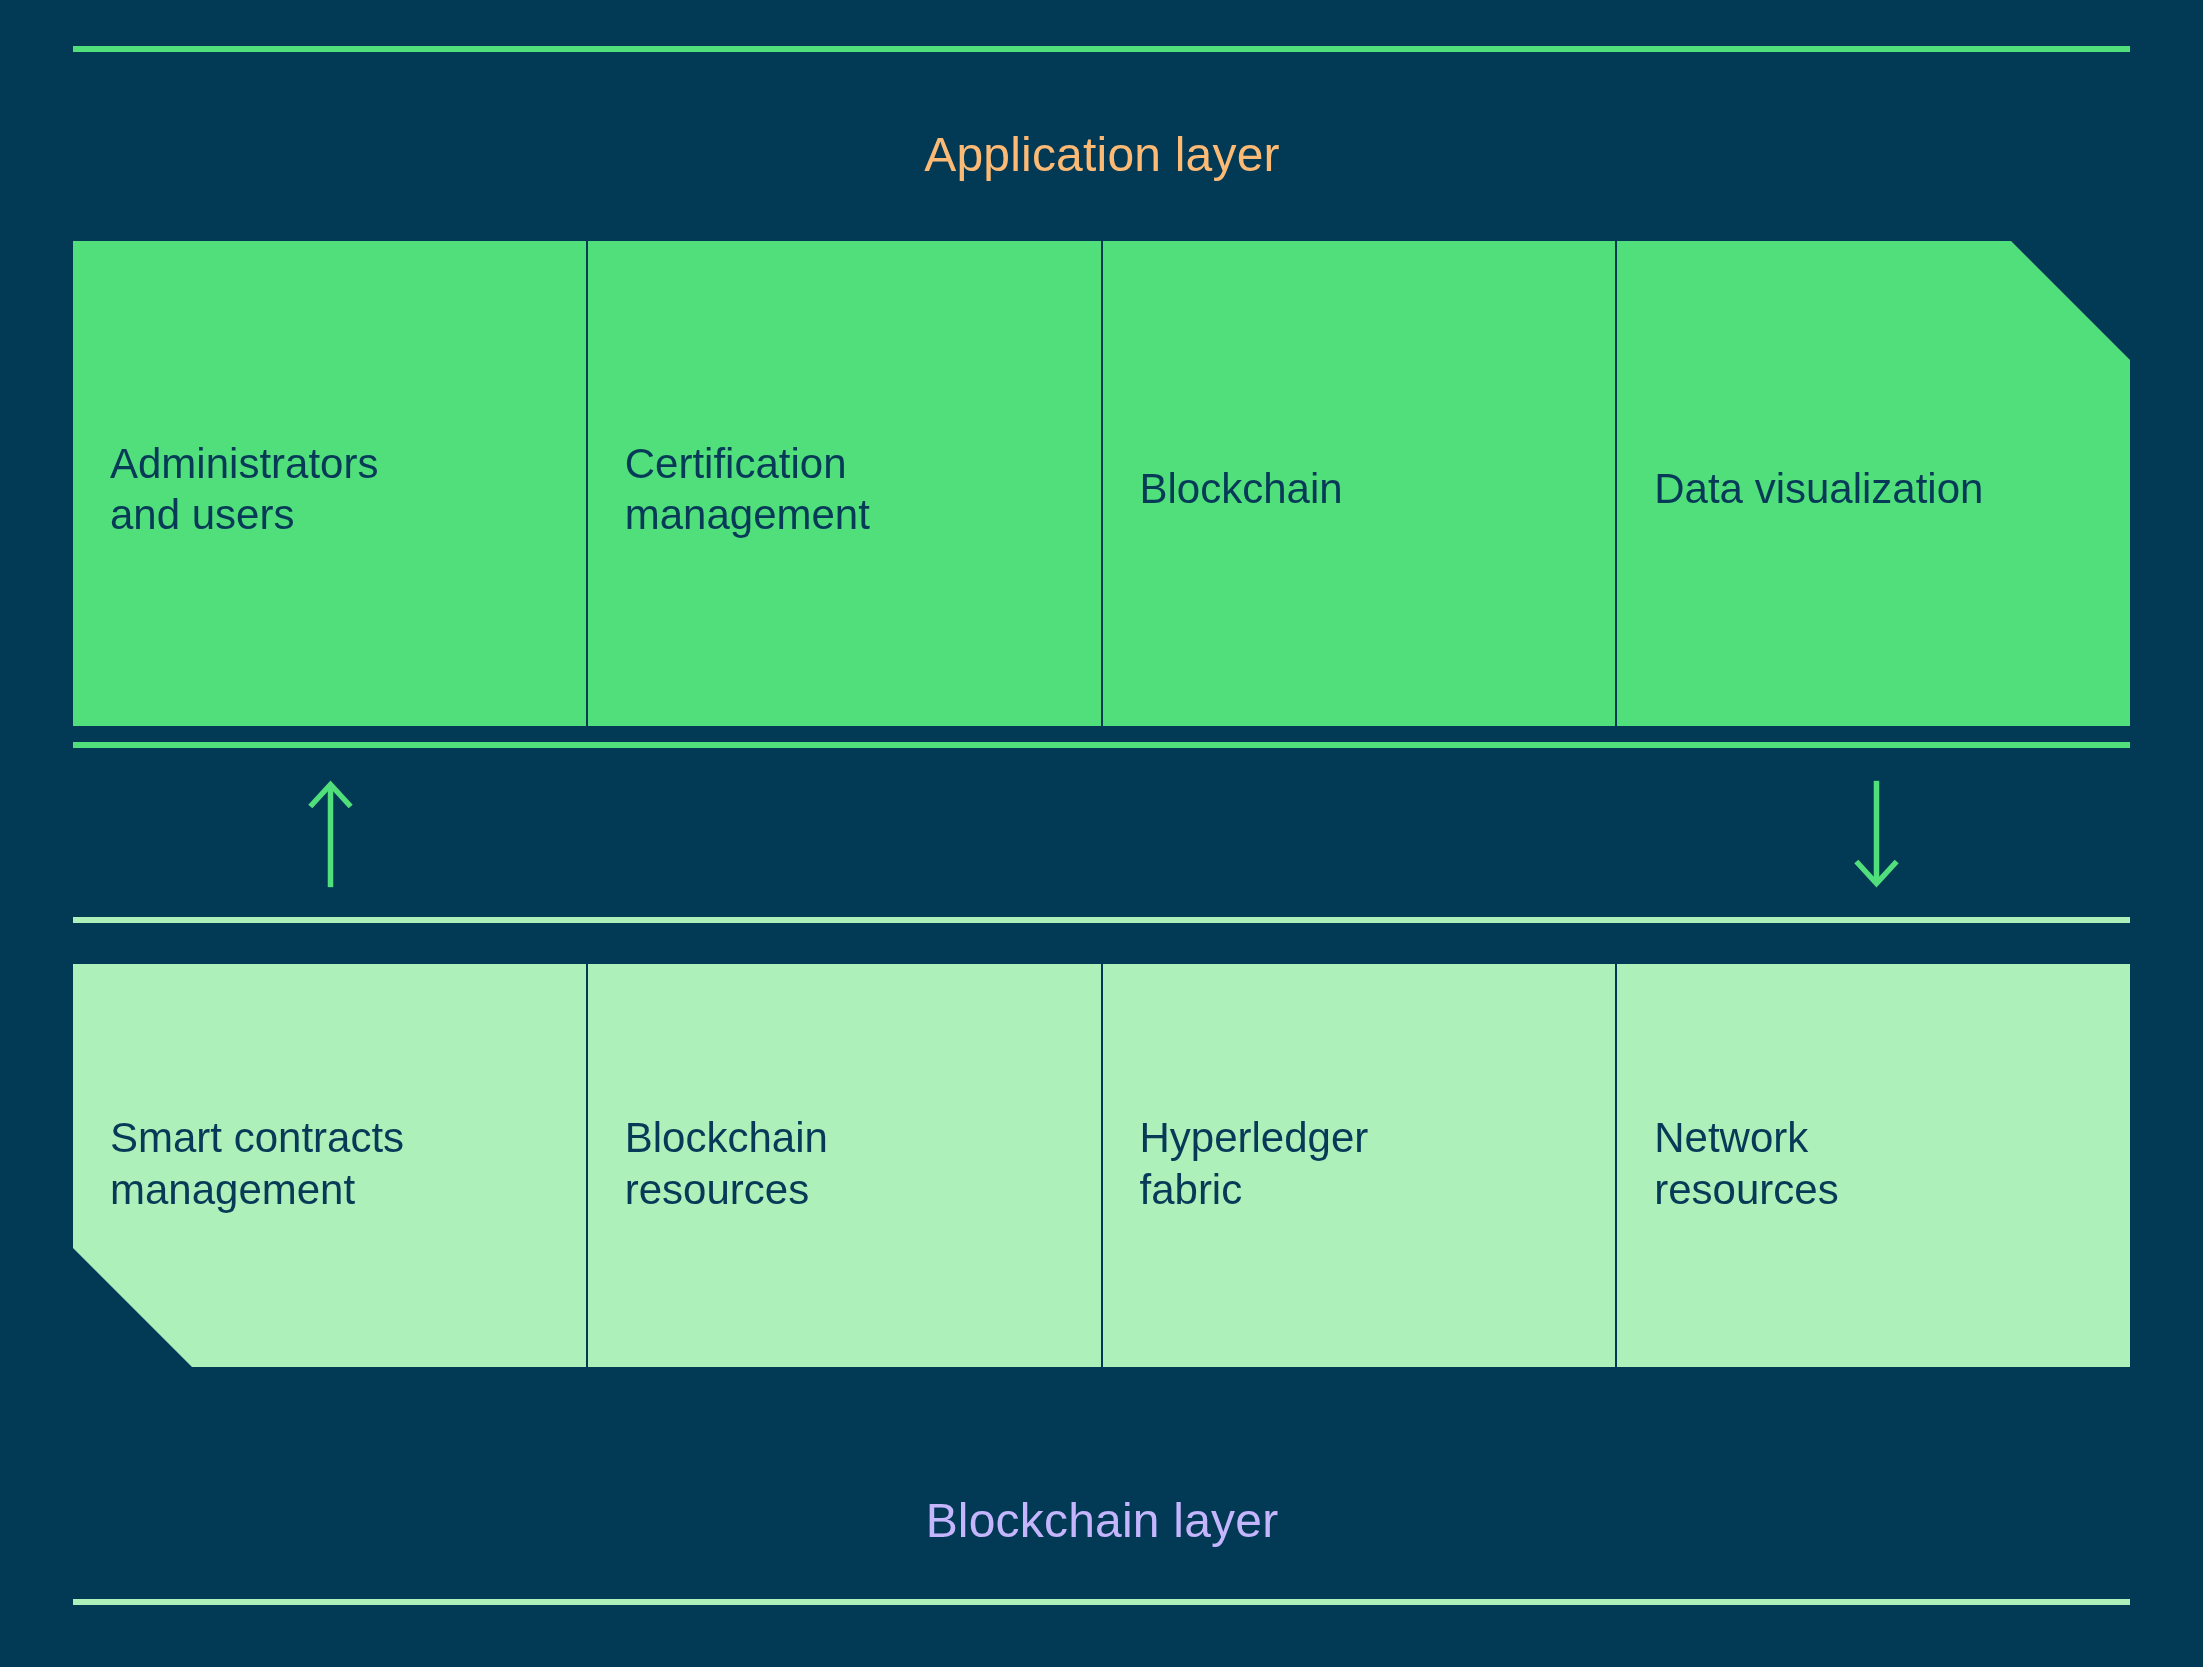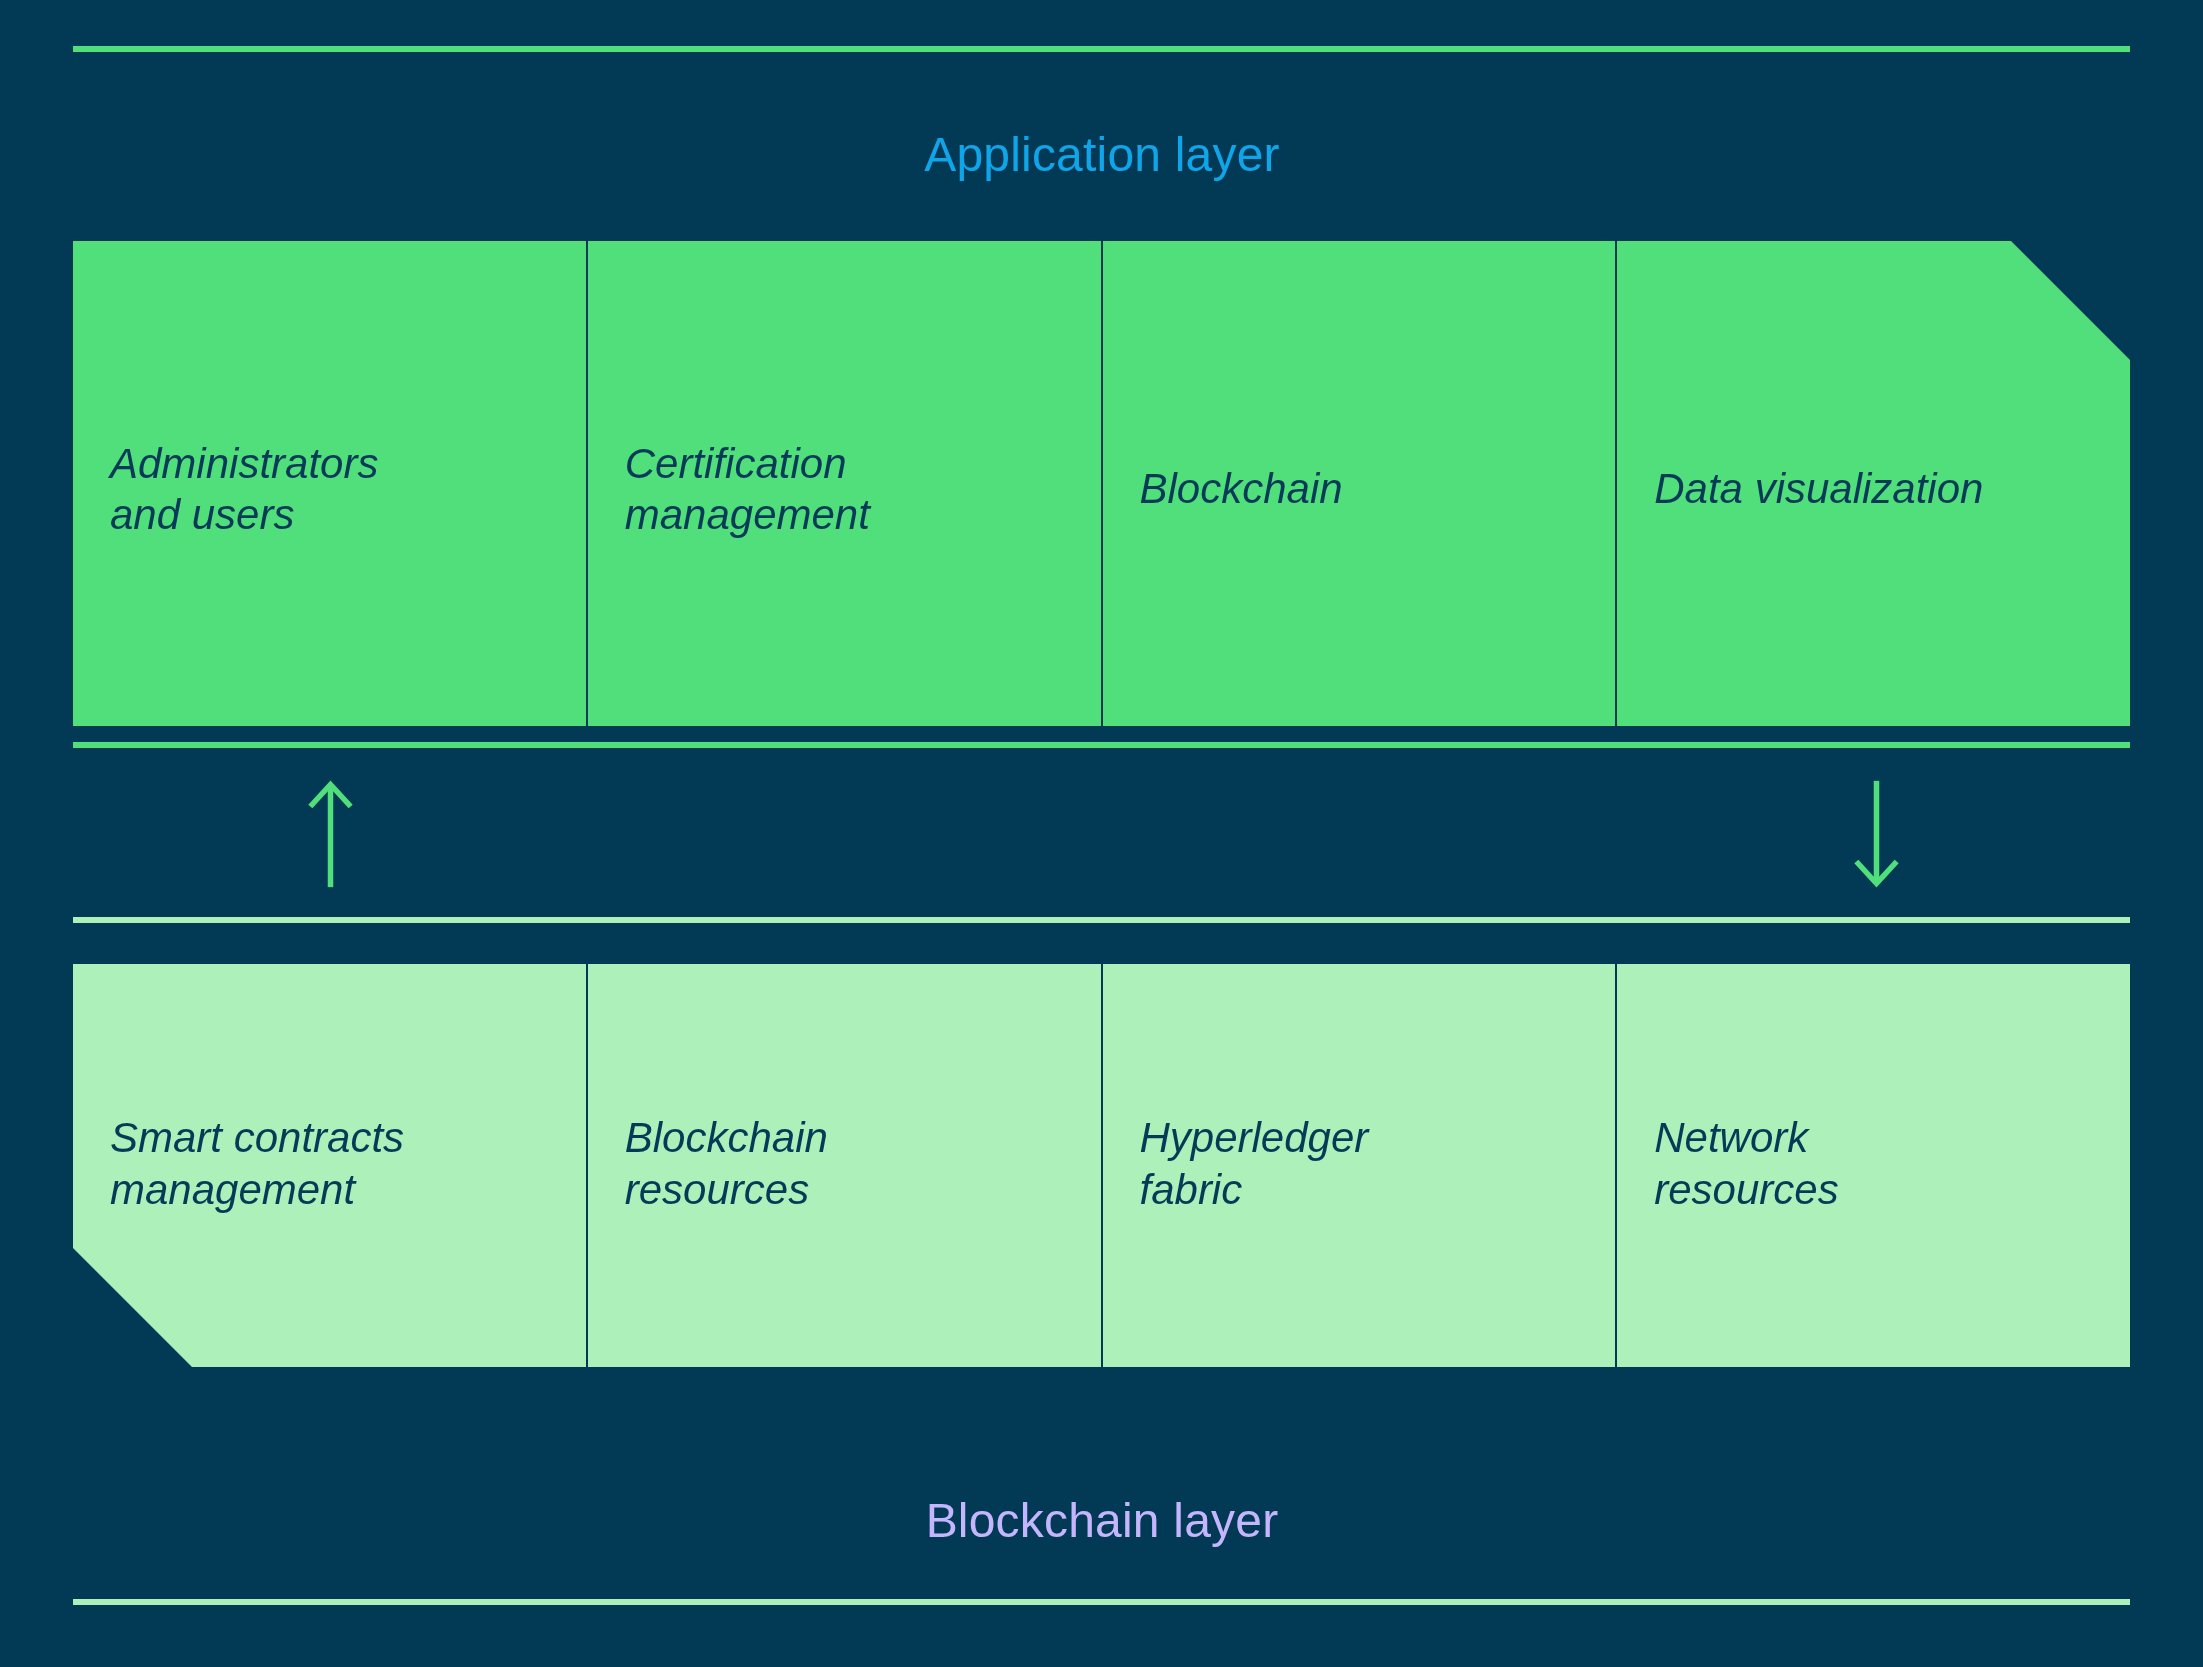--- a/index.html
+++ b/index.html
@@ -39,34 +39,33 @@
     left: 0;
     width: 2204px;
     text-align: center;
     font-size: 48px;
     font-weight: 400;
     letter-spacing: 0.2px;
     white-space: nowrap;
   }
   #caption-application {
     top: 127px;
-    color: #0ea5e9;
+    color: #fdba74;
   }
   #caption-blockchain {
     top: 1493px;
     color: #c4b5fd;
   }
 
   
   .strip {
     position: absolute;
     left: 73px;
     width: 2057px;
     display: flex;
-    font-style: italic;
   }
   #strip-application {
     top: 241px;
     height: 485px;
     background: #51df7c;
     -webkit-clip-path: polygon(0 0, calc(100% - 119px) 0, 100% 119px, 100% 100%, 0 100%);
     clip-path: polygon(0 0, calc(100% - 119px) 0, 100% 119px, 100% 100%, 0 100%);
   }
   #strip-blockchain {
     top: 964px;

